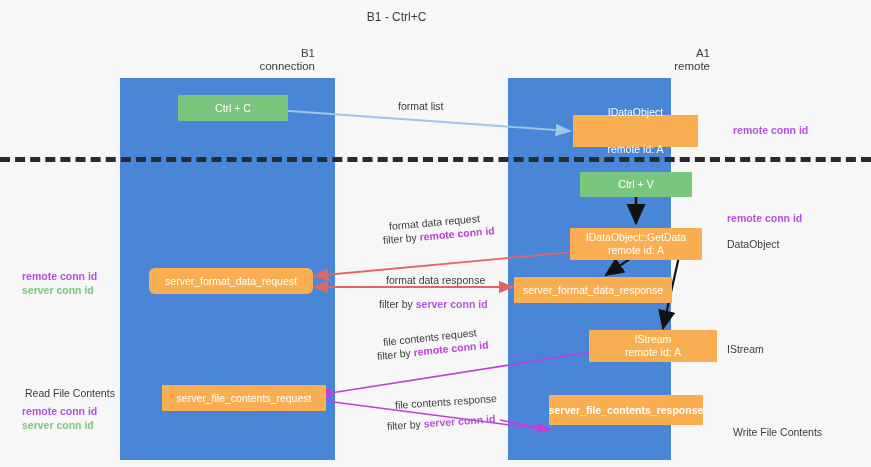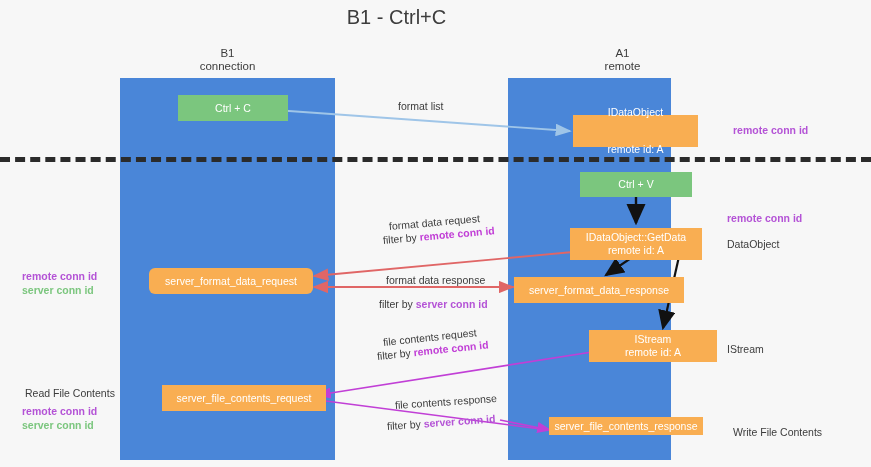--- a/index.html
+++ b/index.html
@@ -17,35 +17,35 @@
   }
   .lane {
     position: absolute;
     background: #4a86d8;
   }
   #lane-b1 { left: 120px; top: 78px; width: 215px; height: 382px; }
   #lane-a1 { left: 508px; top: 78px; width: 163px; height: 382px; }
 
   .col-header {
     position: absolute;
-    text-align: center;
+    text-align: right;
     font-size: 11.5px;
     color: #3c3c3c;
     line-height: 13px;
   }
   #header-b1 { left: 140px; top: 47px; width: 175px; }
   #header-a1 { left: 535px; top: 47px; width: 175px; }
 
   #title {
     position: absolute;
     left: 0;
     top: 8px;
     width: 793px;
     text-align: center;
-    font-size: 20px;
+    font-size: 12px;
     color: #3c3c3c;
     line-height: 19px;
   }
 
   .node {
     position: absolute;
     display: flex;
     flex-direction: column;
     align-items: center;
     justify-content: center;
@@ -173,34 +173,34 @@
 
   <div class="node orange" style="left:570px; top:228px; width:132px; height:32px;">
     <span>IDataObject::GetData</span>
     <span>remote id: A</span>
   </div>
 
   <div class="node orange" style="left:149px; top:268px; width:164px; height:26px;border-radius:6px;">
     <span>server_format_data_request</span>
   </div>
 
-  <div class="node orange" style="left:514px; top:277px; width:170px; height:26px;">
+  <div class="node orange" style="left:514px; top:277px; width:158px; height:26px;">
     <span>server_format_data_response</span>
   </div>
 
   <div class="node orange" style="left:589px; top:330px; width:128px; height:32px;">
     <span>IStream</span>
     <span>remote id: A</span>
   </div>
 
   <div class="node orange" style="left:162px; top:385px; width:164px; height:26px;">
     <span>server_file_contents_request</span>
   </div>
 
-  <div class="node orange" style="left:549px; top:417px; width:154px; height:18px;">
+  <div class="node orange" style="left:549px; top:395px; width:154px; height:30px;font-weight:bold;">
     <span>server_file_contents_response</span>
   </div>
 
   <div class="edge-label" style="left:398px; top:100px;">format list</div>
 
   <div class="edge-label" style="left:389px; top:220px; transform: rotate(-5deg); transform-origin: left center;">format data request</div>
   <div class="edge-label" style="left:383px; top:234px; transform: rotate(-5deg); transform-origin: left center;">
     <span>filter by </span><span class="hl-purple">remote conn id</span>
   </div>
 

